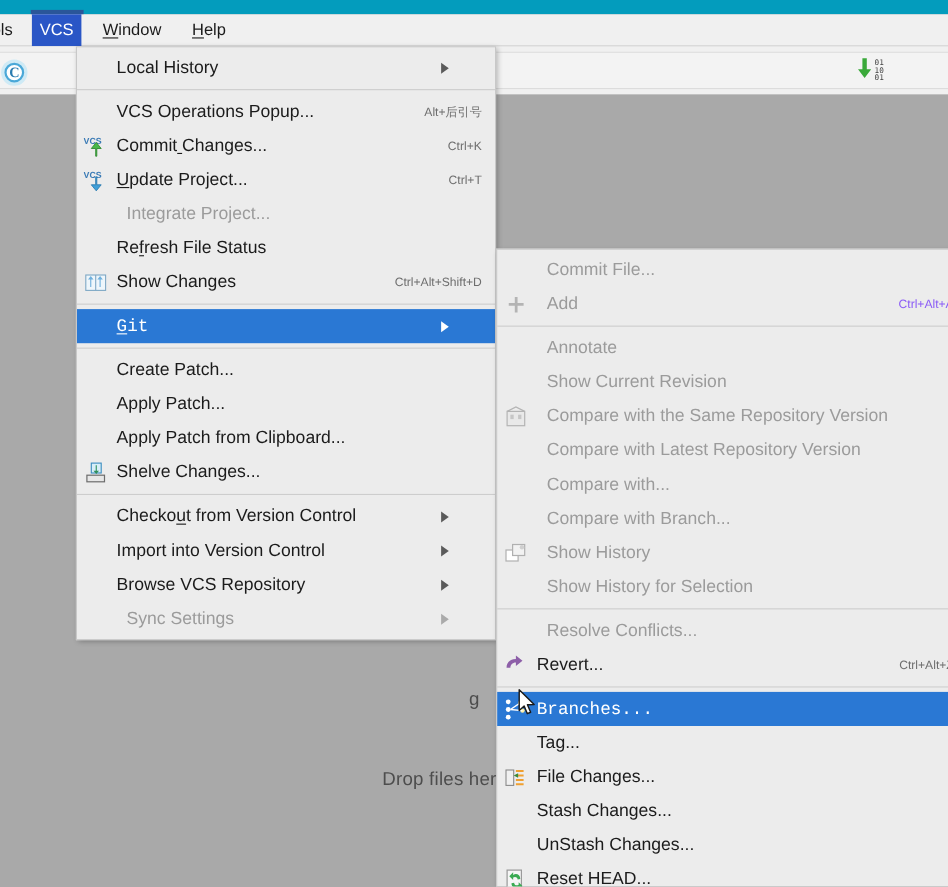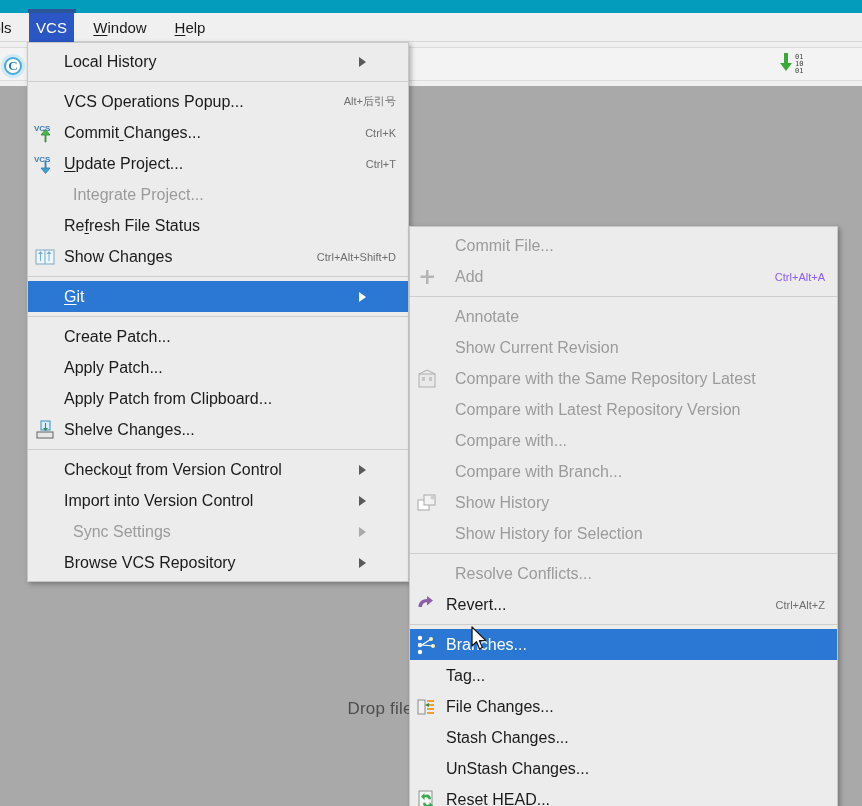--- a/index.html
+++ b/index.html
@@ -85,33 +85,34 @@
   }
 
   
   .popup {
     position: absolute;
     background: #ececec;
     border: 1px solid #c8c8c8;
     box-shadow: 2px 2px 5px rgba(0,0,0,.30);
     padding: 3px 0;
     z-index: 50;
+    margin-left: 42px;
   }
   .mi {
     position: relative;
     display: flex; align-items: center;
     height: 31px;
     font-size: 16px;
     color: #1b1b1b;
     padding-left: 36px; padding-right: 12px;
     white-space: nowrap;
     cursor: default;
   }
   .mi.disabled { color: #9b9b9b; padding-left: 45px; }
-  .mi.sel { background: #2a78d4; color: #ffffff; }
+  .mi.sel { background: #2a78d4; color: #ffffff; font-family: Liberation Mono, monospace; }
   .mi .label { flex: 0 0 auto; }
   .mi .accel {
     margin-left: auto; padding-left: 34px;
     font-size: 11px; color: #6e6e6e;
   }
   .mi.disabled .accel { color: #8b5cf6; }
   .mi .arrow {
     margin-left: auto; padding-left: 30px;
     width: 0; height: 0;
     border-left: 7px solid #5a5a5a;
@@ -252,26 +253,26 @@
     </div>
     <div class="sep"></div>
     <div class="mi">
       <span class="label">Checko<span class="ul">u</span>t from Version Control</span>
       <span class="arrow"></span>
     </div>
     <div class="mi">
       <span class="label">Import into Version Control</span>
       <span class="arrow"></span>
     </div>
+    <div class="mi">
+      <span class="label">Browse VCS Repository</span>
+      <span class="arrow"></span>
+    </div>
     <div class="mi disabled">
       <span class="label">Sync Settings</span>
-      <span class="arrow"></span>
-    </div>
-    <div class="mi">
-      <span class="label">Browse VCS Repository</span>
       <span class="arrow"></span>
     </div>
   </div>
 
 <div class="popup" id="git-popup">
     <div class="mi disabled">
       <span class="label">Commit File...</span>
     </div>
     <div class="mi disabled">
       <span class="icon"><svg width="22" height="22" viewBox="0 0 22 22">
@@ -287,21 +288,21 @@
     <div class="mi disabled">
       <span class="label">Show Current Revision</span>
     </div>
     <div class="mi disabled">
       <span class="icon"><svg width="22" height="22" viewBox="0 0 22 22">
           <rect x="3" y="6" width="16" height="13" fill="#e9e9e9" stroke="#b4b4b4" stroke-width="1.1"></rect>
           <rect x="6" y="9" width="3" height="4" fill="#c6c6c6"></rect>
           <rect x="13" y="9" width="3" height="4" fill="#c6c6c6"></rect>
           <path d="M3 6 L11 2 L19 6" fill="none" stroke="#b4b4b4" stroke-width="1.1"></path>
         </svg></span>
-      <span class="label">Compare with the Same Repository Latest</span>
+      <span class="label">Compare with the Same Repository Version</span>
     </div>
     <div class="mi disabled">
       <span class="label">Compare with Latest Repository Version</span>
     </div>
     <div class="mi disabled">
       <span class="label">Compare with...</span>
     </div>
     <div class="mi disabled">
       <span class="label">Compare with Branch...</span>
     </div>

